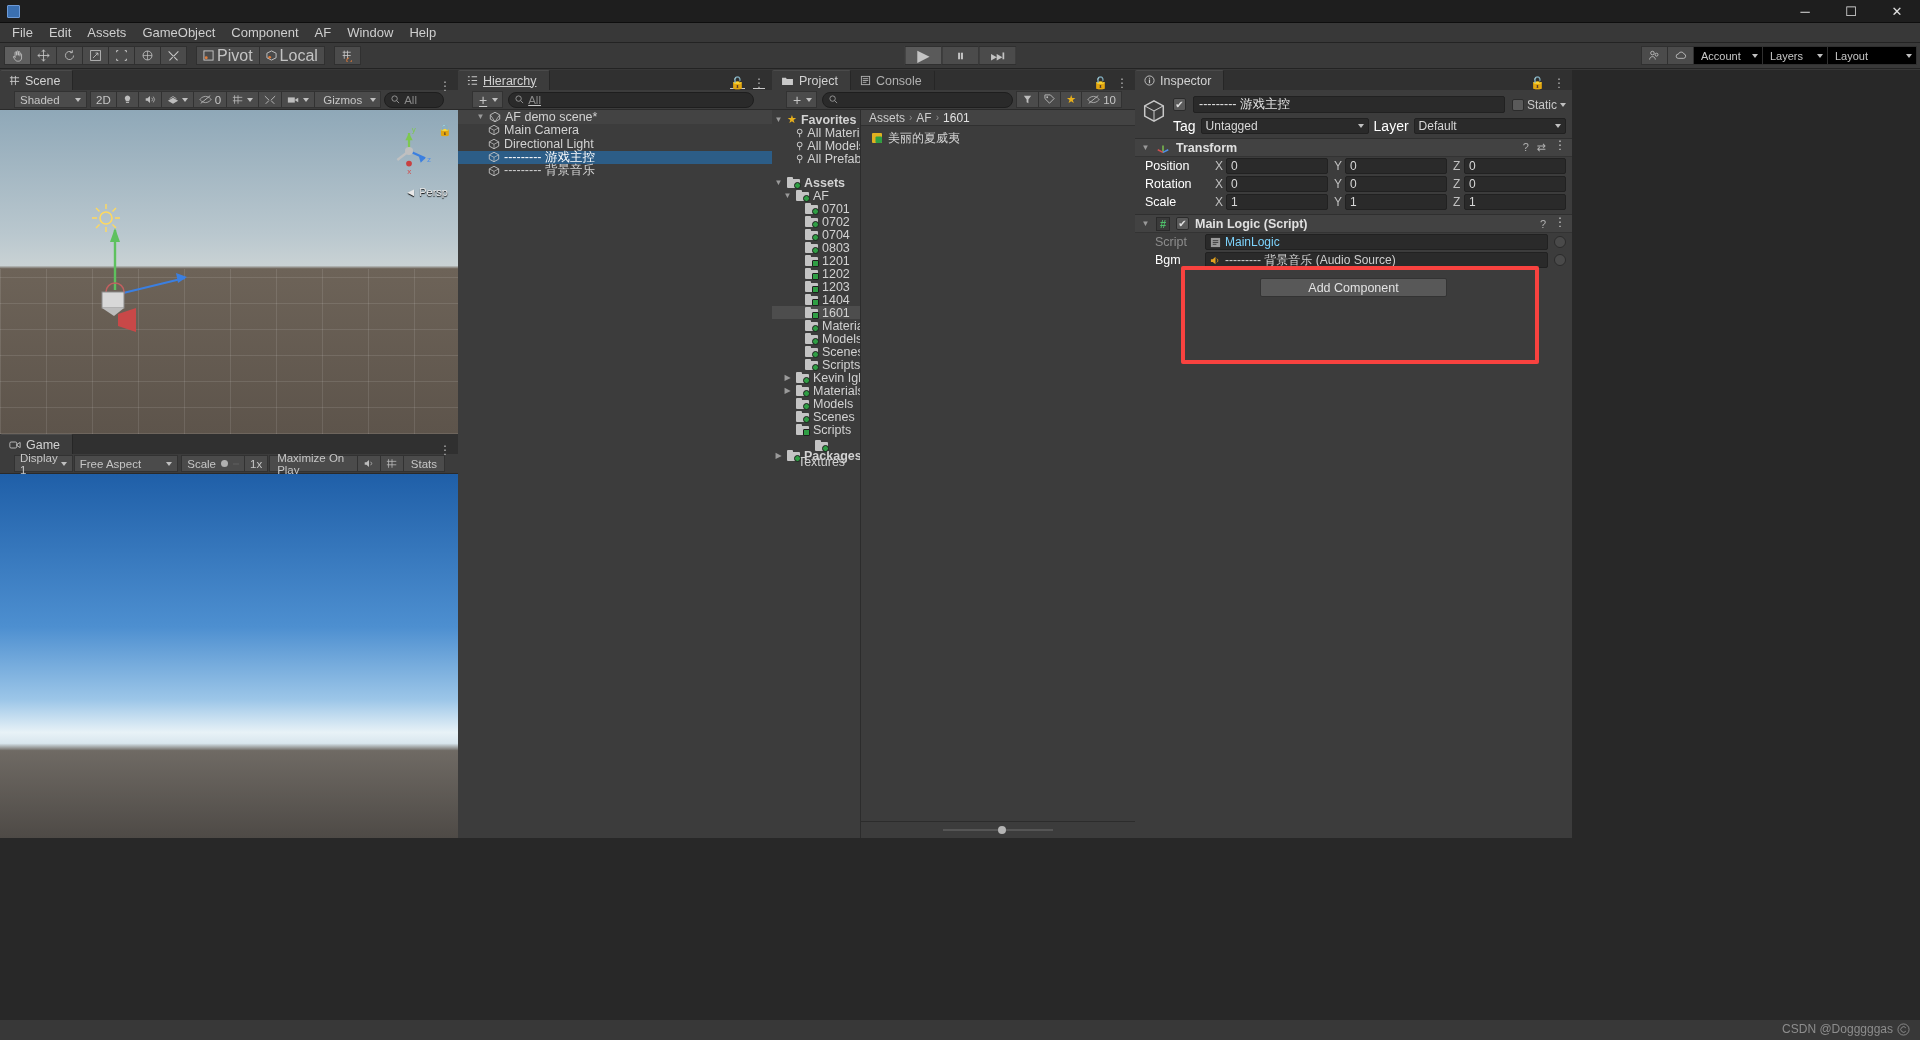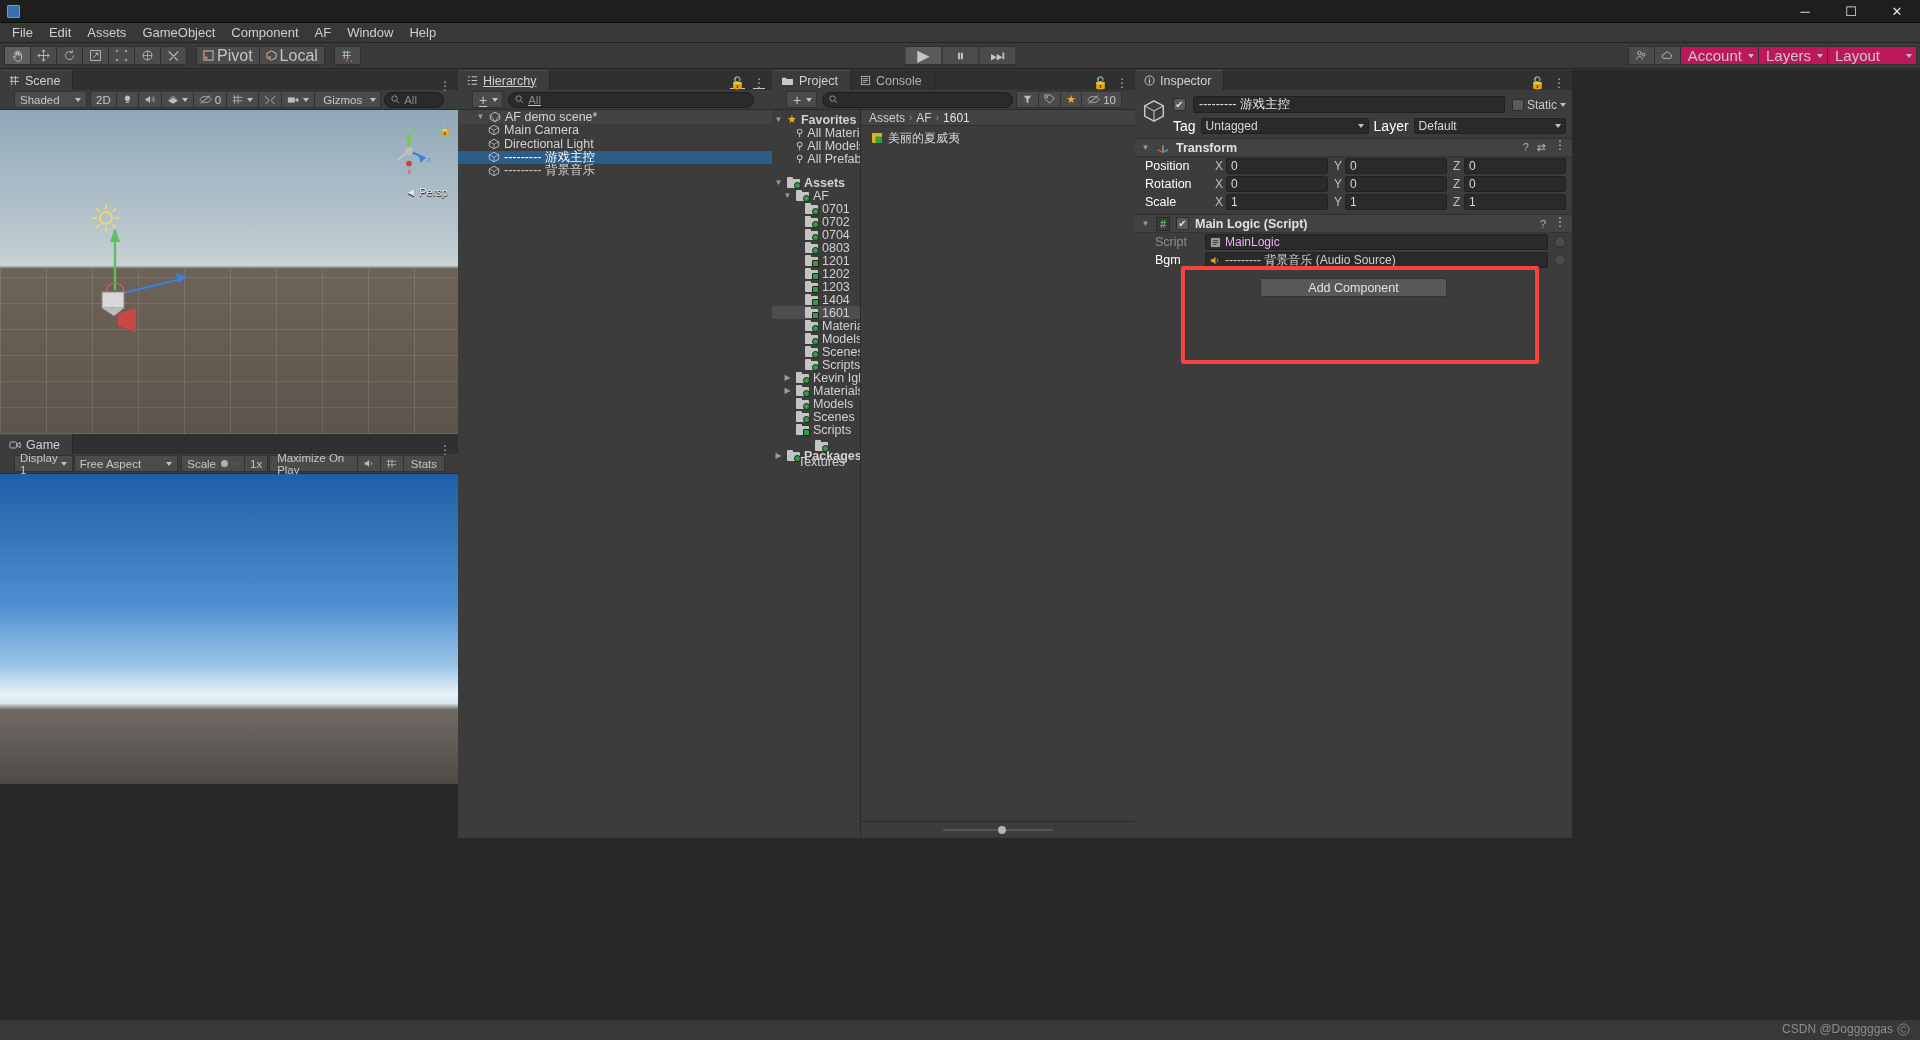--- a/index.html
+++ b/index.html
@@ -37,22 +37,22 @@
     padding:0 4px;border-bottom:1px solid #232323;position:relative;}
   .tbtn{height:19px;min-width:27px;background:#4b4b4b;border:1px solid #303030;
     display:flex;align-items:center;justify-content:center;margin-right:-1px;color:#c4c4c4;font-size:16px;}
   .tbtn.on{background:#5e5e5e;}
   .tgroup{display:flex;margin-right:10px;}
   .tbtn.wide{padding:0 6px;min-width:auto;gap:3px;}
   .play-group{position:absolute;left:50%;transform:translateX(-50%);display:flex;}
   .play-group .tbtn{min-width:38px;height:19px;}
   .play-group .tbtn.active{background:#5a5a5a;}
   .right-group{margin-left:auto;display:flex;align-items:center;gap:0;}
-  .drop{height:19px;background:#be185d;border:1px solid #303030;display:flex;align-items:center;
-    padding:0 4px 0 7px;font-size:15px;color:#c8c8c8;margin-right:-1px;gap:6px;}
+  .drop{height:19px;background:#000000;border:1px solid #303030;display:flex;align-items:center;
+    padding:0 4px 0 7px;font-size:11px;color:#c8c8c8;margin-right:-1px;gap:6px;}
   .caret{width:0;height:0;border-left:3px solid transparent;border-right:3px solid transparent;
     border-top:4px solid #c0c0c0;}
 
   
   .body{position:absolute;top:70px;left:0;right:0;bottom:0;background:#282828;}
 
   .panel{position:absolute;background:#383838;}
   .panel-tabs{height:20px;background:#303030;display:flex;align-items:flex-end;position:relative;}
   .tab{height:20px;background:#3c3c3c;display:flex;align-items:center;gap:5px;
     padding:0 12px 0 9px;font-size:12.5px;color:#d2d2d2;border-top:1px solid #4a4a4a;
@@ -75,21 +75,21 @@
   .scene-grid{position:absolute;left:0;right:0;top:49%;bottom:0;
     background-image:
       repeating-linear-gradient(90deg,rgba(255,255,255,.10) 0 1px,transparent 1px 46px),
       repeating-linear-gradient(0deg,rgba(255,255,255,.10) 0 1px,transparent 1px 26px);}
   .persp{position:absolute;right:10px;top:76px;font-size:11px;color:#e8e8e8;
     text-shadow:0 1px 1px #000;}
   .gizmo-cube{position:absolute;right:22px;top:14px;width:54px;height:54px;}
   .lock-ico{position:absolute;right:6px;top:14px;color:#d0d0d0;font-size:11px;}
 
   
-  #game-panel{left:0;top:364px;width:458px;height:350px;}
+  #game-panel{left:0;top:364px;width:458px;height:404px;}
   .game-view{position:absolute;top:40px;left:0;right:0;bottom:0;
     background:linear-gradient(#1f5fa8 0%,#4d8fd0 42%,#9cc6e8 62%,#e8f2f7 71%,#d8e6ee 74%,#6f6a64 76%,#4e4a46 100%);}
 
   
   #hier-panel{left:458px;top:0;width:314px;height:768px;text-decoration:underline;}
   .tree{position:absolute;top:40px;left:0;right:0;bottom:0;background:#3c3c3c;overflow:hidden;}
   .row{height:13.5px;display:flex;align-items:center;font-size:12.5px;color:#d2d2d2;
     padding-left:6px;gap:4px;white-space:nowrap;}
   .row.head{background:#434343;}
   .row.sel{background:#2c5d87;color:#fff;}
@@ -141,21 +141,21 @@
     padding:0 6px;border-top:1px solid #2f2f2f;border-bottom:1px solid #333;}
   .comp-title{font-weight:bold;font-size:12.5px;color:#e0e0e0;}
   .axis{display:flex;align-items:center;gap:3px;flex:1;}
   .axis .ax{color:#c0c0c0;font-size:12px;width:8px;}
   .addcomp{height:19px;width:187px;background:#585858;border:1px solid #333;border-radius:2px;
     display:flex;align-items:center;justify-content:center;font-size:12.5px;color:#e2e2e2;margin:9px auto;}
   .redbox{position:absolute;border:4px solid #f8423f;border-radius:2px;pointer-events:none;}
 
   .obj-field{flex:1;height:16px;background:#2a2a2a;border:1px solid #212121;border-radius:2px;
     display:flex;align-items:center;padding:0 4px;gap:4px;color:#d0d0d0;font-size:12px;}
-  .obj-field.dim{color:#f0abfc;}
+  .obj-field.dim{color:#7dd3fc;}
   .mini-ico{width:11px;height:11px;flex:none;}
   .radio-dot{width:12px;height:12px;border:1px solid #2b2b2b;border-radius:50%;background:#4a4a4a;flex:none;}
 
   .help-ico,.gear-ico{color:#b0b0b0;font-size:11px;}
   .watermark{position:absolute;right:10px;bottom:4px;color:#8d8d8d;font-size:12px;display:flex;align-items:center;gap:4px;}
   .bottombar{position:absolute;left:0;right:0;bottom:0;height:20px;background:#383838;}
 </style>
 </head>
 <body>
 

